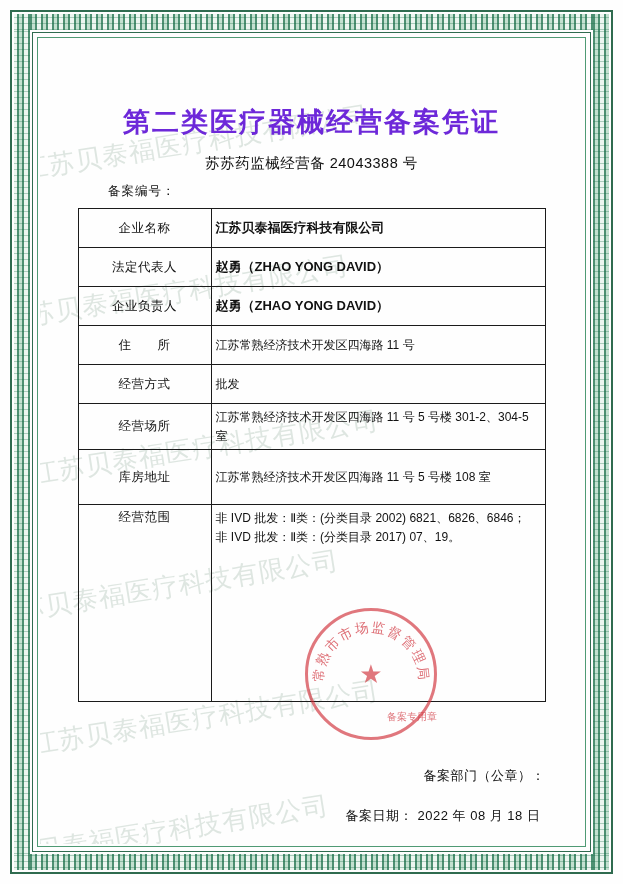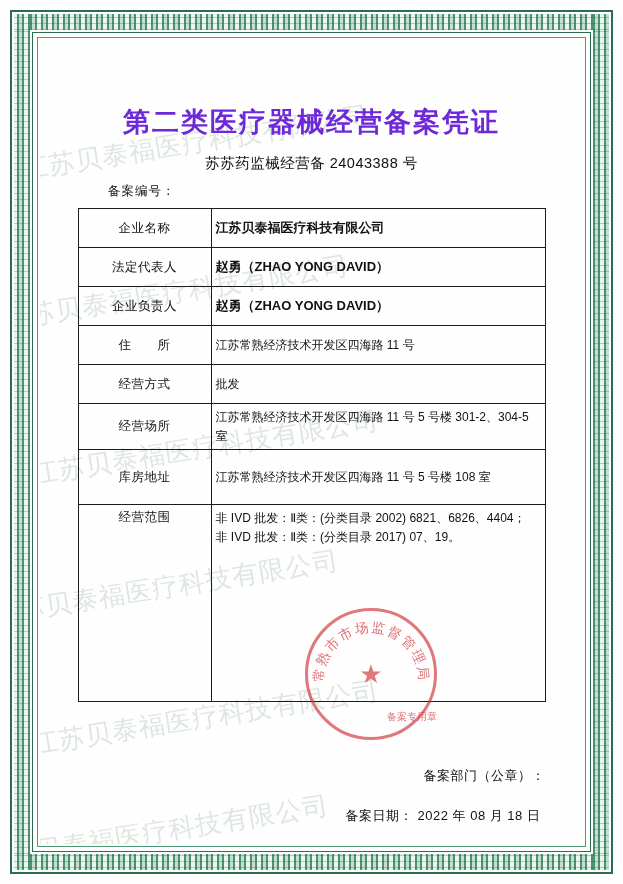--- a/index.html
+++ b/index.html
@@ -282,21 +282,21 @@
         <tr>
           <td class="label">经营场所</td>
           <td class="value">江苏常熟经济技术开发区四海路 11 号 5 号楼 301-2、304-5 室</td>
         </tr>
         <tr class="tall">
           <td class="label">库房地址</td>
           <td class="value">江苏常熟经济技术开发区四海路 11 号 5 号楼 108 室</td>
         </tr>
         <tr class="scope">
           <td class="label scope-label">经营范围</td>
-          <td class="value scope-value">非 IVD 批发：Ⅱ类：(分类目录 2002) 6821、6826、4404；  非 IVD 批发：Ⅱ类：(分类目录 2017) 07、19。</td>
+          <td class="value scope-value">非 IVD 批发：Ⅱ类：(分类目录 2002) 6821、6826、6846；  非 IVD 批发：Ⅱ类：(分类目录 2017) 07、19。</td>
         </tr>
       </tbody>
     </table>
 
     <div class="footer">
       <div class="line1">备案部门（公章）：</div>
       <div class="line2">
         <span>备案日期：</span><span class="date">2022 年 08 月 18 日</span>
       </div>
     </div>

